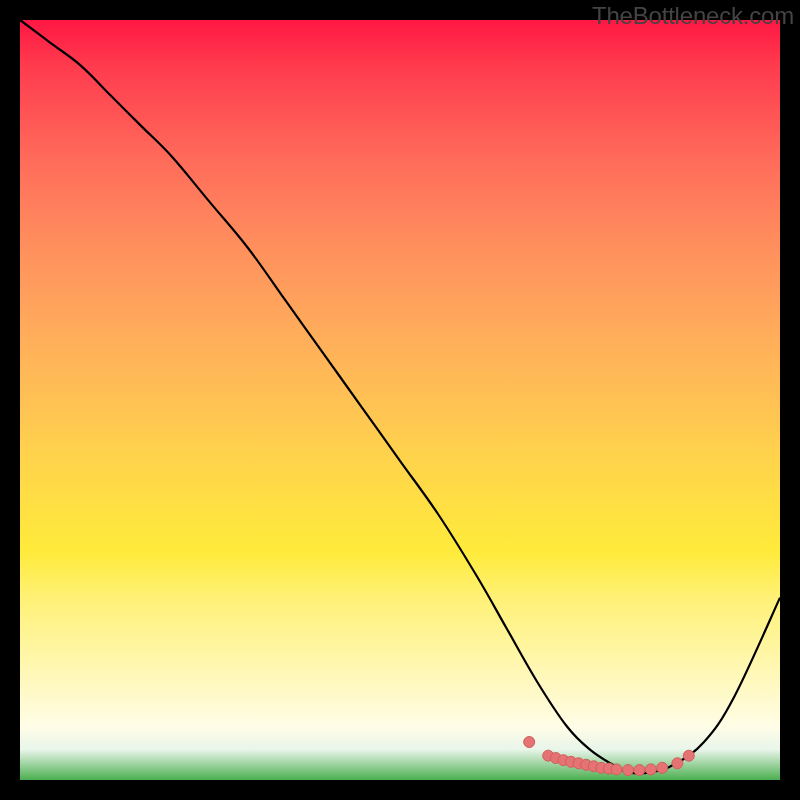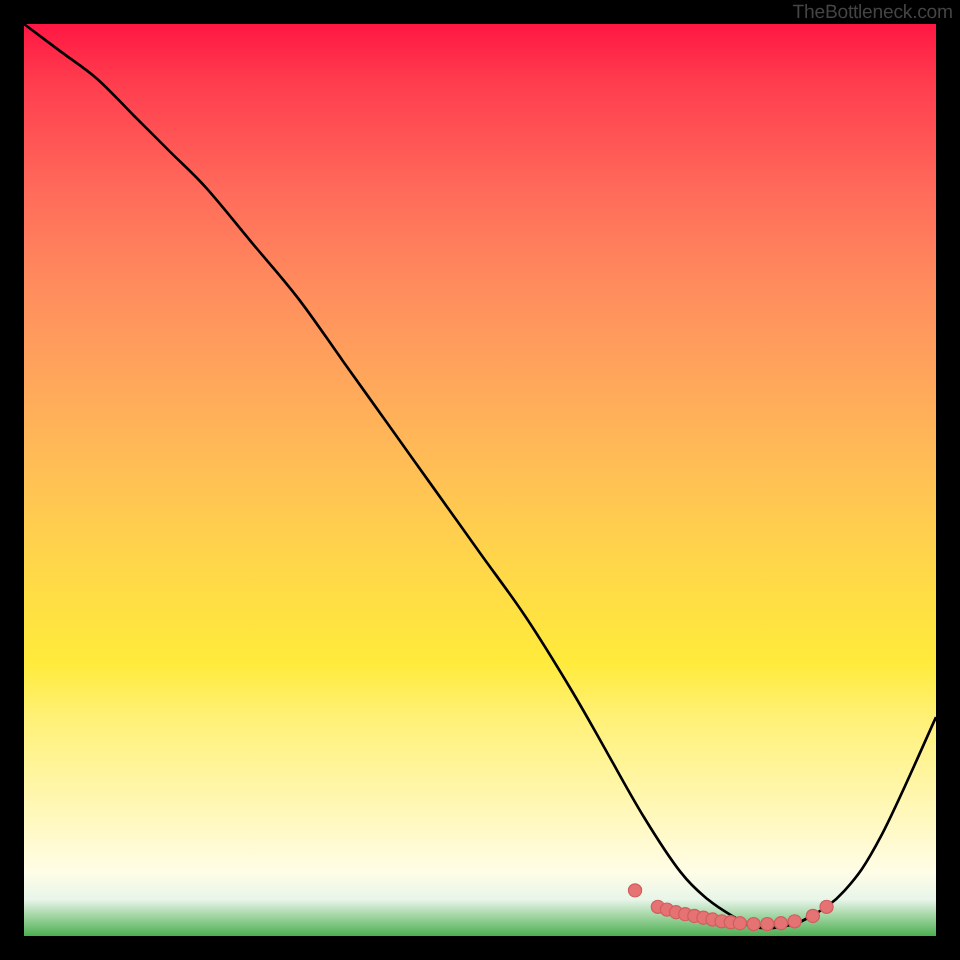--- a/index.html
+++ b/index.html
@@ -37,21 +37,21 @@
       #fff9c4 88%,
       #fffde7 93%,
       #e8f5e9 96%,
       #4caf50 100%);
   }
   .attribution {
     position: absolute;
     top: 2px;
     right: 6px;
     color: #444;
-    font-size: 16px;
+    font-size: 24px;
     font-weight: 500;
     letter-spacing: -0.2px;
     text-align: center;
   }
   svg.curve {
     position: absolute;
     left: 0;
     top: 0;
     width: 760px;
     height: 760px;

